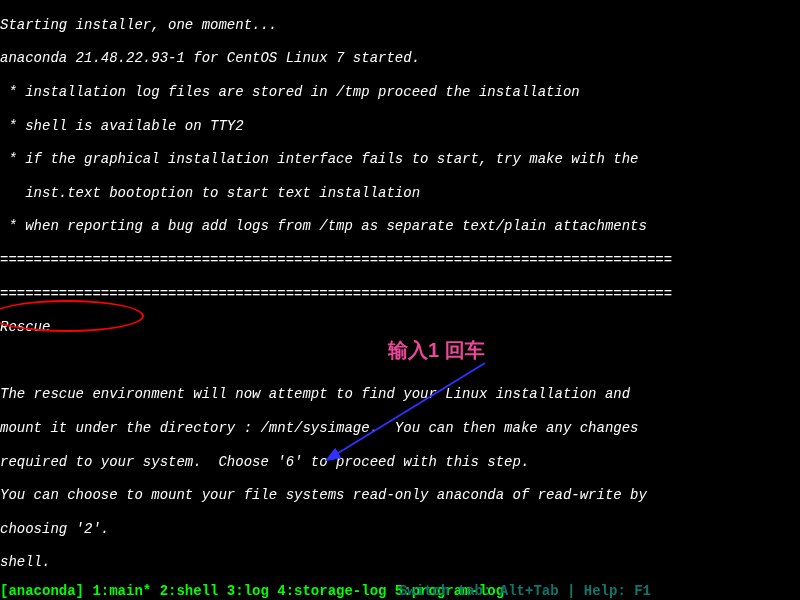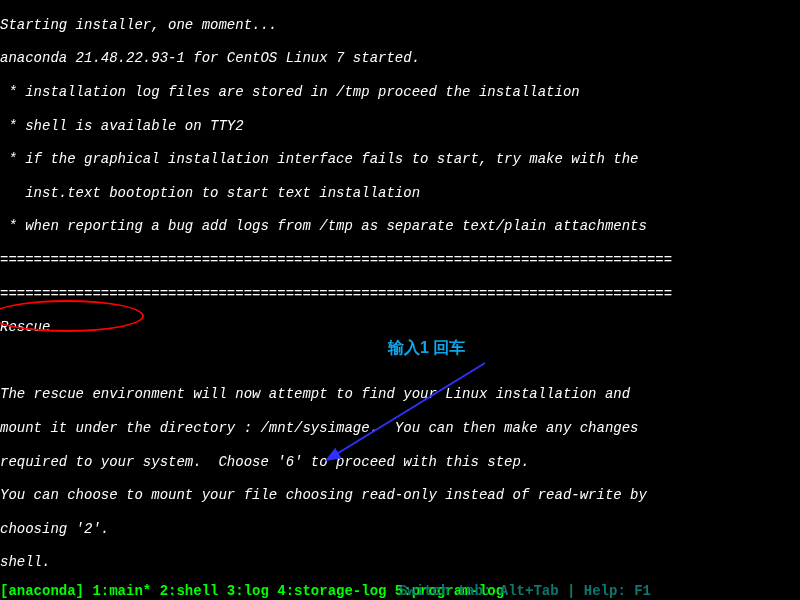--- a/index.html
+++ b/index.html
@@ -31,23 +31,23 @@
   .bottom-left {
     color: #00ff00;
   }
   .bottom-right {
     color: #0f766e;
     position: absolute;
     right: 5px;
   }
   .annotation-text {
     position: absolute;
-    color: #0ea5e9;
+    color: #ec4899;
     font-family: sans-serif;
-    font-size: 16px;
+    font-size: 20px;
     font-weight: bold;
   }
   .circle {
     position: absolute;
     border: 2px solid #ff0000;
     border-radius: 50%;
     pointer-events: none;
   }
   svg.arrow {
     position: absolute;
@@ -65,21 +65,21 @@
 <div class="line"> * if the graphical installation interface fails to start, try make with the</div>
 <div class="line">   inst.text bootoption to start text installation</div>
 <div class="line"> * when reporting a bug add logs from /tmp as separate text/plain attachments</div>
 <div class="line">================================================================================</div>
 <div class="line">================================================================================</div>
 <div class="line">Rescue</div>
 <div class="line"> </div>
 <div class="line">The rescue environment will now attempt to find your Linux installation and</div>
 <div class="line">mount it under the directory : /mnt/sysimage.  You can then make any changes</div>
 <div class="line">required to your system.  Choose '6' to proceed with this step.</div>
-<div class="line">You can choose to mount your file choosing read-only instead of read-write by</div>
+<div class="line">You can choose to mount your file systems read-only anaconda of read-write by</div>
 <div class="line">choosing '2'.</div>
 <div class="line">shell.</div>
 
 
 
 
 
 
 
 

